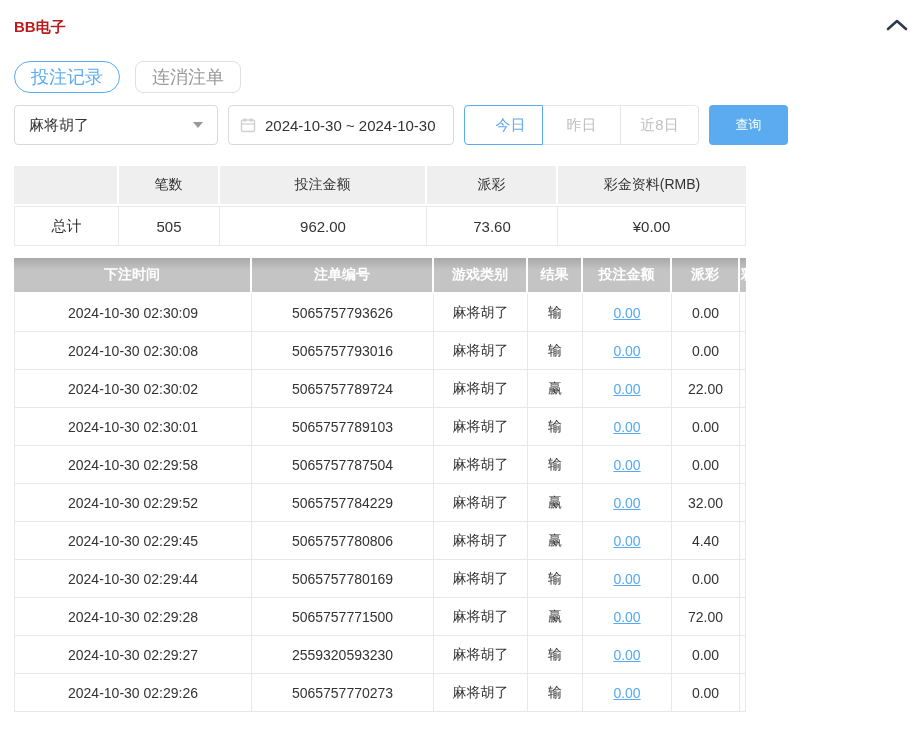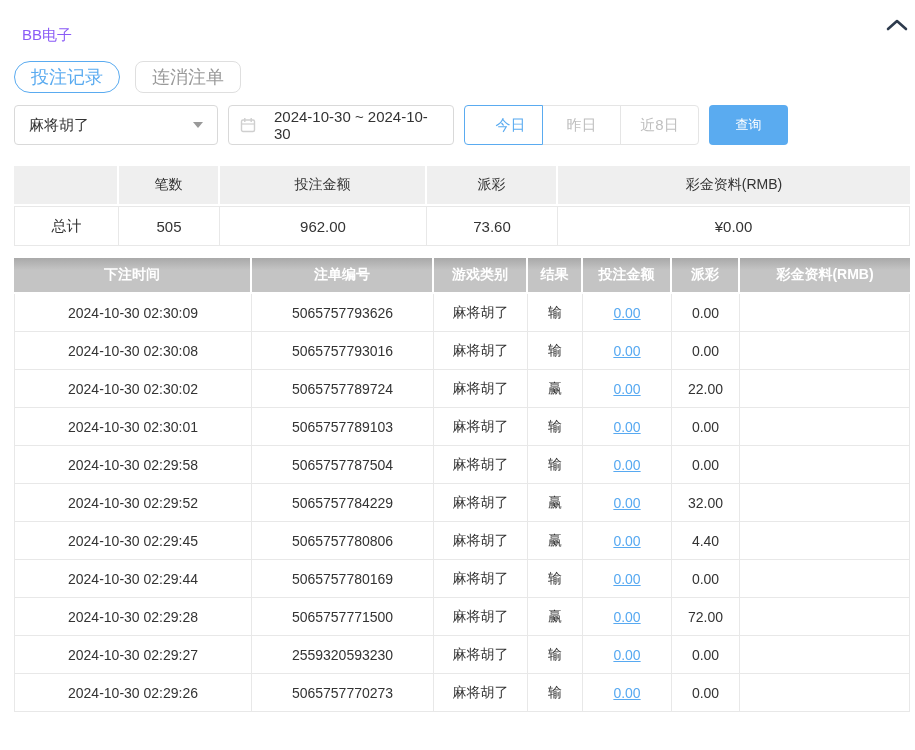--- a/index.html
+++ b/index.html
@@ -7,59 +7,59 @@
   body {
     width: 915px;
     background: #fff;
     font-family: "Liberation Sans", "DejaVu Sans", sans-serif;
     color: var(--text, #333);
   }
   .page { padding: 14px 5px 10px 14px; width: 915px; }
 
   
   .header-row { display: flex; justify-content: space-between; align-items: flex-start; height: 30px; }
-  .title { margin: 8px; padding-top: 4px; font-size: 15px; font-weight: 400; color: #8b5cf6; }
+  .title { margin: 0; padding-top: 4px; font-size: 15px; font-weight: 700; color: #b91c1c; }
   .collapse-btn { background: none; border: none; padding: 4px 2px; cursor: pointer; line-height: 0; }
 
   
   .tabs-row { margin-top: 17px; display: flex; gap: 15px; }
   .tab {
     height: 32px; padding: 0 16px; background: #fff; font-size: 18px;
     border: 1px solid #dfdfdf; border-radius: 8px; color: #999; cursor: pointer;
   }
   .tab.active { border-color: var(--accent, #5aabf0); color: var(--accent, #5aabf0); border-radius: 16px; }
 
   
   .filter-row { margin-top: 12px; display: flex; align-items: center; }
   .select {
     width: 204px; height: 40px; border: 1px solid #d9d9d9; border-radius: 4px;
     display: flex; align-items: center; justify-content: space-between;
     padding: 0 14px; font-size: 15px; cursor: pointer; background: #fff;
   }
   .caret { width: 0; height: 0; border-left: 5px solid transparent; border-right: 5px solid transparent; border-top: 6px solid #999; }
   .date-input {
     margin-left: 10px; width: 226px; height: 40px; border: 1px solid #d9d9d9; border-radius: 4px;
-    display: flex; align-items: center; gap: 18px; padding: 0 11px; font-size: 15px; background: #fff; cursor: pointer;
+    display: flex; align-items: center; gap: 9px; padding: 0 11px; font-size: 15px; background: #fff; cursor: pointer;
   }
   .btn-group { margin-left: 10px; display: flex; }
   .qbtn {
     width: 79px; height: 40px; background: #fff; border: 1px solid #e5e5e5;
     color: #bfbfbf; font-size: 15px; cursor: pointer; position: relative;
   }
   .qbtn + .qbtn { margin-left: -1px; }
   .qbtn:first-child { border-radius: 4px 0 0 4px; padding-left: 20px; }
   .qbtn:last-child { border-radius: 0 4px 4px 0; }
   .qbtn.active { border-color: var(--accent, #5aabf0); color: var(--accent, #5aabf0); z-index: 1; border-radius: 4px 0 0 4px; }
   .query-btn {
     margin-left: 10px; width: 79px; height: 40px; border: none; border-radius: 4px;
     background: var(--accent, #5aabf0); color: #fff; font-size: 13px; cursor: pointer;
   }
 
   
-  table { border-collapse: separate; border-spacing: 0; width: 896px; table-layout: fixed; }
+  table { border-collapse: separate; border-spacing: 0; width: 732px; table-layout: fixed; }
   th, td { text-align: center; overflow: hidden; white-space: nowrap; }
 
   
   .summary { margin-top: 21px; }
   .summary th {
     height: 40px; background: var(--summary-header-bg, #efefef); font-weight: 400;
     font-size: 14px; color: #333; border-right: 2px solid #fff; border-bottom: 2px solid #fff;
   }
   .summary th:last-child { border-right: none; }
   .summary td {

